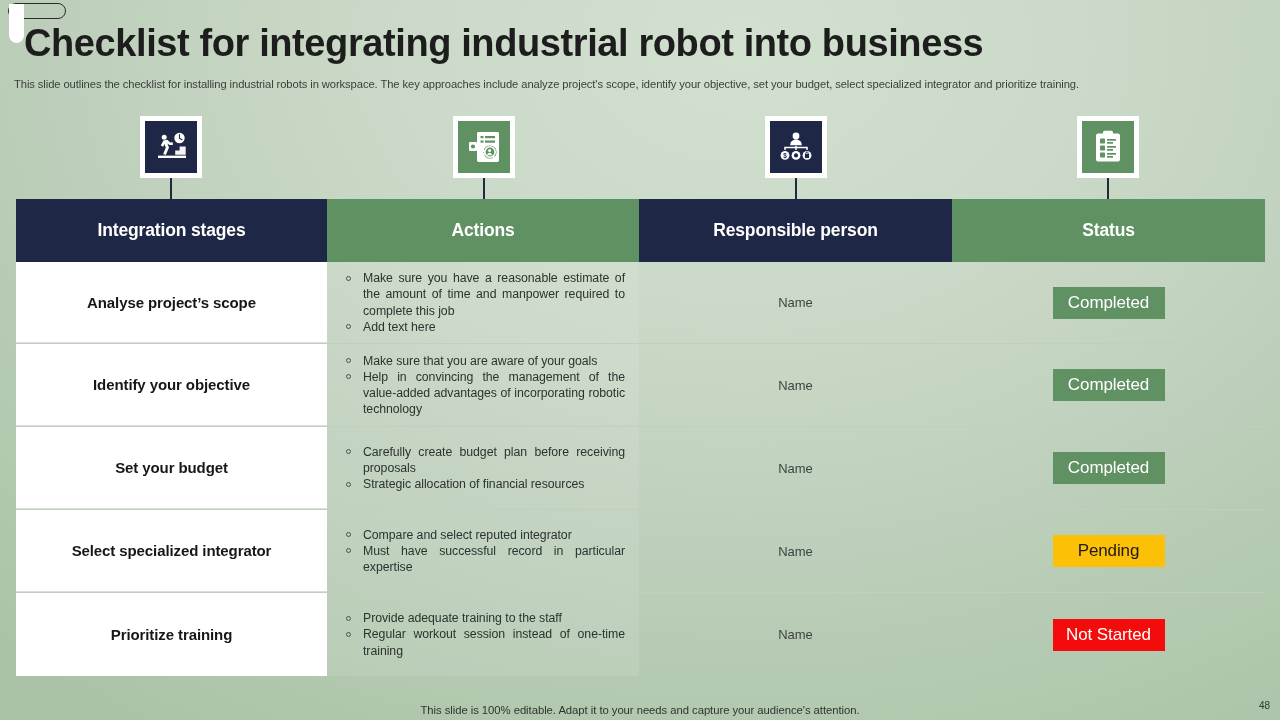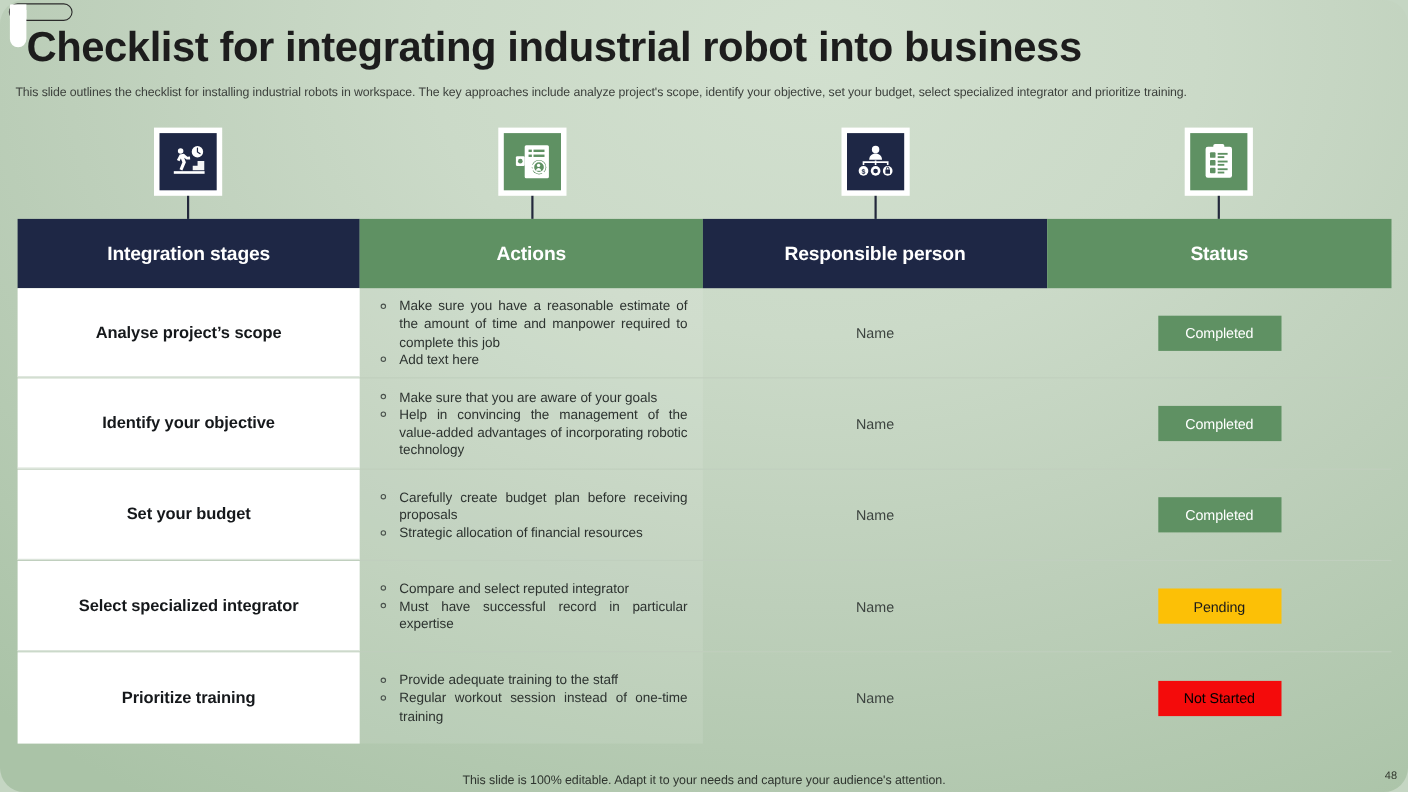--- a/index.html
+++ b/index.html
@@ -13,21 +13,20 @@
     font-family: "Liberation Sans", sans-serif;
     background: #c5d6c3;
   }
   .slide {
     position: relative;
     width: 1280px;
     height: 720px;
     background:
       radial-gradient(ellipse 1100px 820px at 58% 6%, #d2e0cf 0%, #cbdac8 32%, #bdcfba 62%, #aac3a7 100%);
     overflow: hidden;
-    border-radius: 22px;
   }
 
   
   .deco-pill {
     position: absolute;
     left: 8px;
     top: 3px;
     width: 58px;
     height: 16px;
     border: 1.6px solid #2b2b2b;
@@ -195,26 +194,26 @@
     border-radius: 50%;
     box-sizing: border-box;
   }
 
   .badge {
     display: inline-flex;
     align-items: center;
     justify-content: center;
     width: 112px;
     height: 32px;
-    font-size: 13px;
+    font-size: 17px;
     letter-spacing: -0.1px;
   }
   .badge.completed { background: #5f9163; color: #ffffff; }
   .badge.pending   { background: #fcc006; color: #1b1b1b; }
-  .badge.notstarted{ background: #f40b0b; color: #000000; }
+  .badge.notstarted{ background: #f40b0b; color: #ffffff; }
 
   
   .footer-note {
     position: absolute;
     left: 0;
     right: 0;
     top: 704px;
     text-align: center;
     font-size: 11.3px;
     color: #2f352f;

